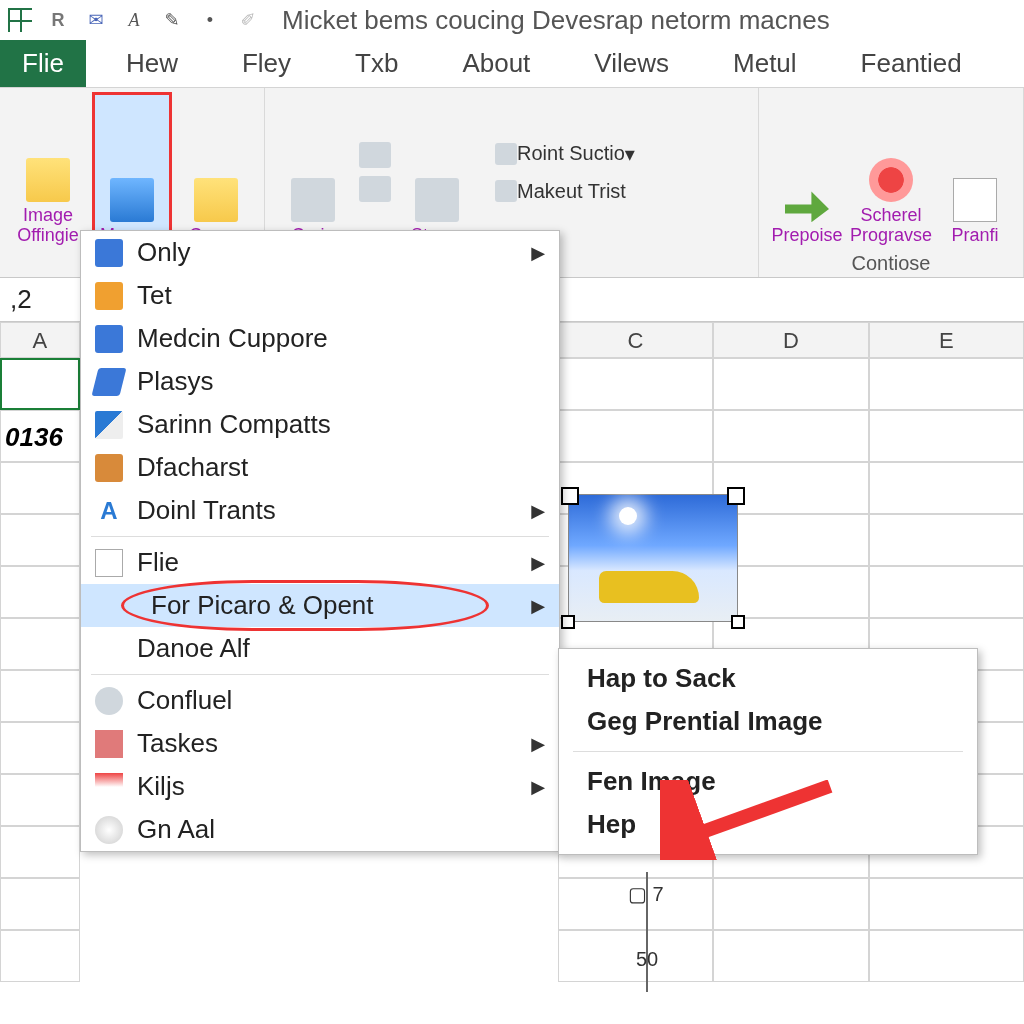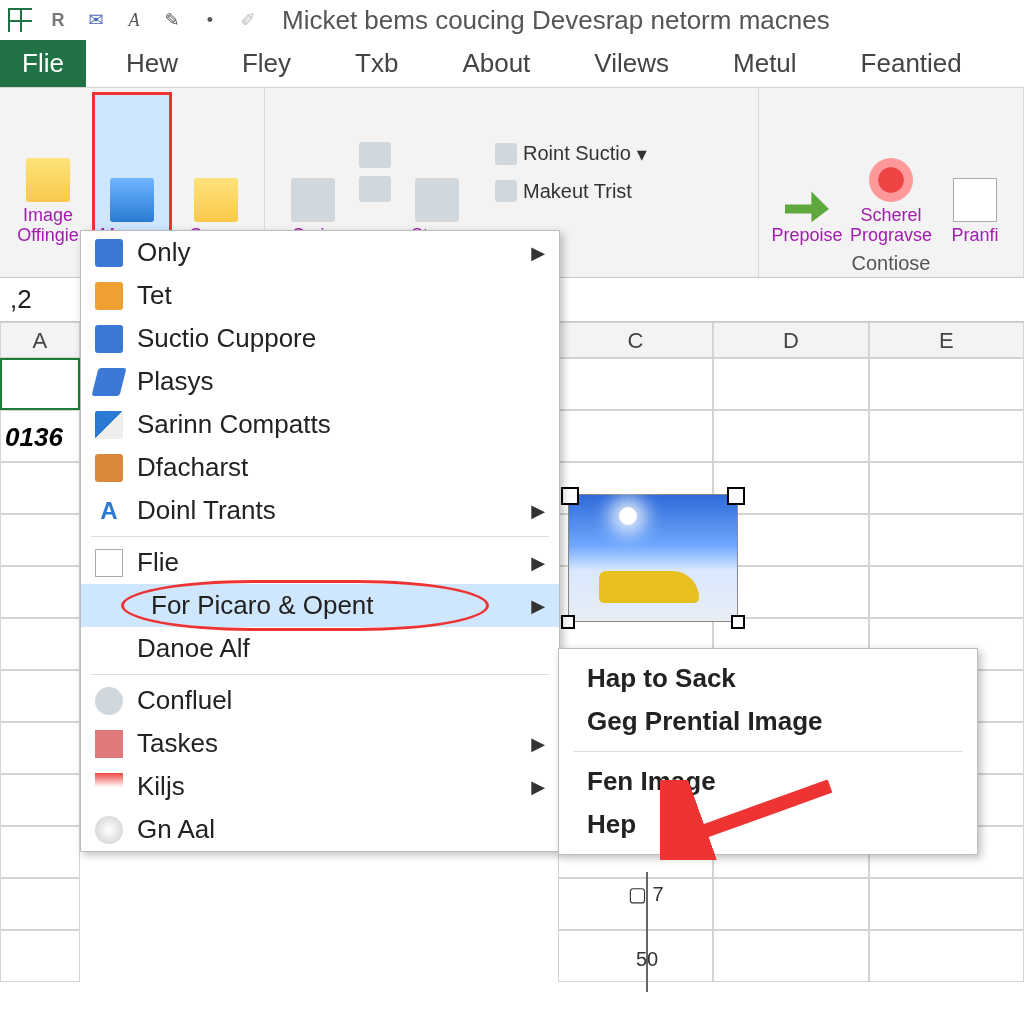--- a/index.html
+++ b/index.html
@@ -15,21 +15,21 @@
 .tabbar .tab { padding: 8px 24px; font-size: 26px; color: #444; cursor: pointer; }
 .tabbar .tab.file { background: #217346; color: #fff; padding: 8px 22px; }
 
 .ribbon { height: 190px; background: #f3f3f3; border-bottom: 1px solid #c8c8c8; display: flex; }
 .ribbon-group { border-right: 1px solid #d9d9d9; padding: 6px 10px 2px 10px; display: flex; flex-direction: column; }
 .ribbon-group .group-row { display: flex; gap: 8px; flex: 1; }
 .ribbon-group .group-label { text-align: center; font-size: 20px; color: #555; margin-top: 2px; }
 .bigbtn { display: flex; flex-direction: column; align-items: center; justify-content: flex-end; width: 76px; padding: 4px; cursor: pointer; font-size: 18px; color: #a21caf; text-align: center; line-height: 1.1; }
 .bigbtn .icon { width: 44px; height: 44px; margin-bottom: 4px; }
 .bigbtn.highlight { outline: 3px solid #e33; outline-offset: -1px; background: #cfe6ff; }
-.smallrow { display: flex; align-items: center; gap: 6px; font-size: 20px; color: #333; padding: 2px 4px; cursor: pointer; }
+.smallrow { display: flex; align-items: center; font-size: 20px; color: #333; padding: 2px 4px; cursor: pointer; }
 .smallrow .sicon { width: 22px; height: 22px; }
 
 .formula-bar { height: 44px; border-bottom: 1px solid #c8c8c8; display: flex; align-items: center; padding-left: 10px; font-size: 26px; color: #222; }
 
 .grid { position: relative; }
 .col-headers { display: flex; height: 36px; }
 .col-header { border: 1px solid #d4d4d4; background: #f3f3f3; text-align: center; font-size: 22px; color: #444; line-height: 36px; }
 .rowcell { border: 1px solid #d4d4d4; height: 52px; font-size: 26px; padding: 0 4px; line-height: 52px; color:#000; }
 .rows { display: flex; }
 .rowcol { display: flex; flex-direction: column; }
@@ -248,21 +248,21 @@
       <div class="dicon icon-blue"></div>
       <span>Only</span>
       <span class="arrow">▶</span>
     </div>
   <div class="ditem">
       <div class="dicon icon-orange"></div>
       <span>Tet</span>
     </div>
   <div class="ditem">
       <div class="dicon icon-blue"></div>
-      <span>Suctio Cuppore</span>
+      <span>Medcin Cuppore</span>
     </div>
   <div class="ditem">
       <div class="dicon icon-blue" style="transform:skewX(-14deg);"></div>
       <span>Plasys</span>
     </div>
   <div class="ditem">
       <div class="dicon icon-pencil"></div>
       <span>Sarinn Compatts</span>
     </div>
   <div class="ditem">

